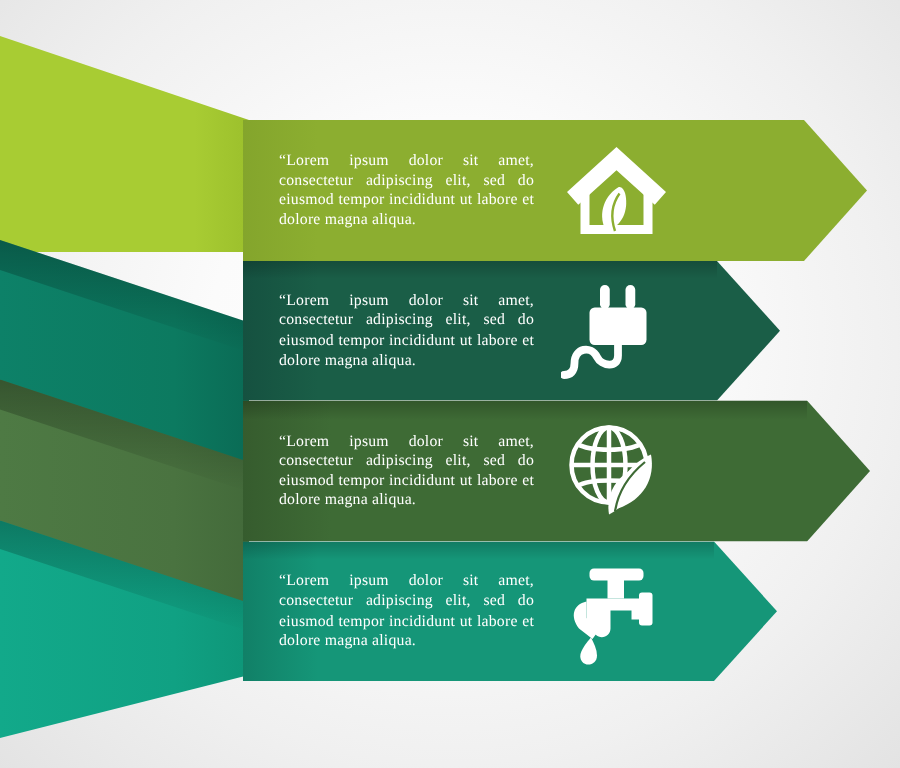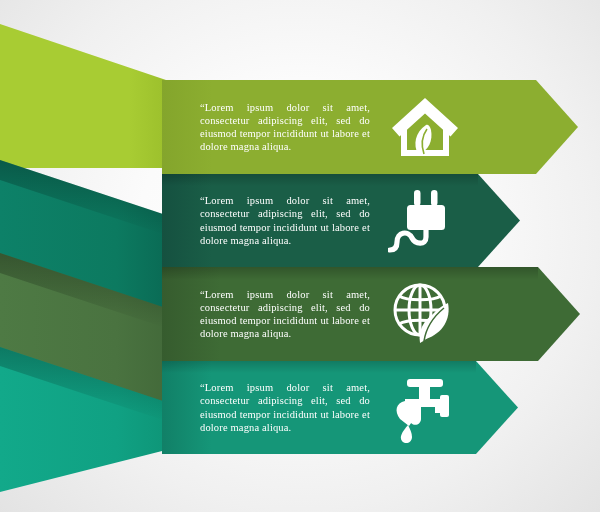--- a/index.html
+++ b/index.html
@@ -41,21 +41,21 @@
   }
 
   .bar-content {
     position: absolute;
     top: 0;
     left: 0;
     height: 100%;
     display: flex;
     align-items: center;
     box-sizing: border-box;
-    padding-left: 38px;
+    padding-left: 24px;
   }
 
   .bar-text {
     width: 170px;
     color: #ffffff;
     font-size: 10.5px;
     line-height: 13.2px;
     text-align: justify;
     letter-spacing: 0.15px;
     font-family: "Liberation Serif", serif;

